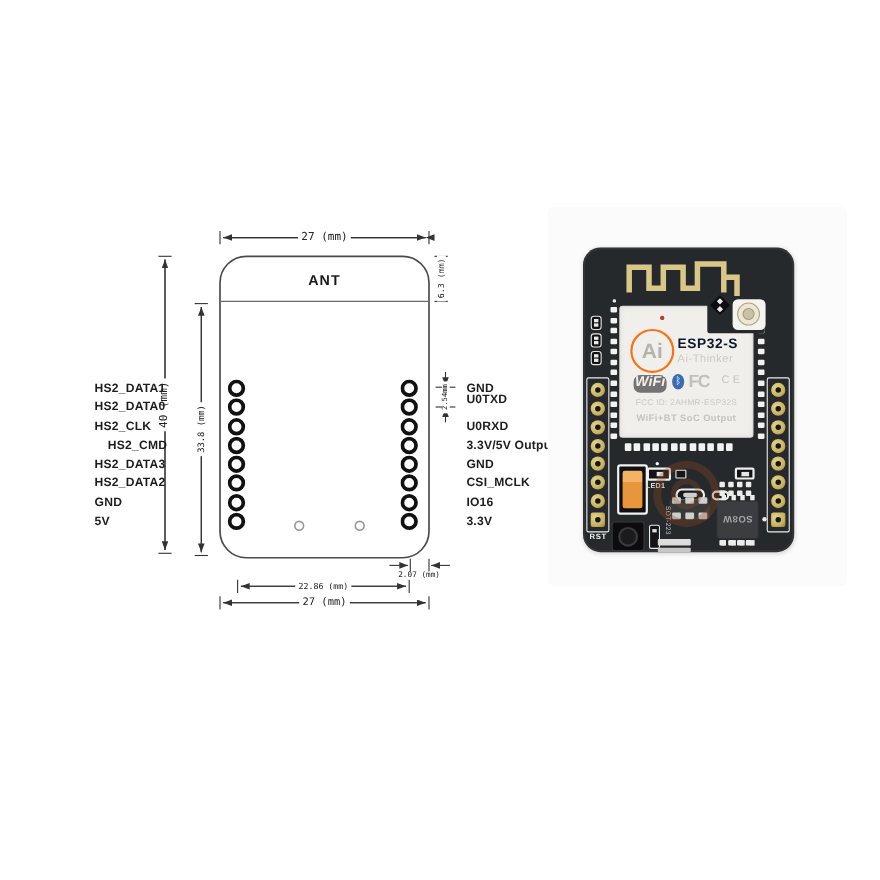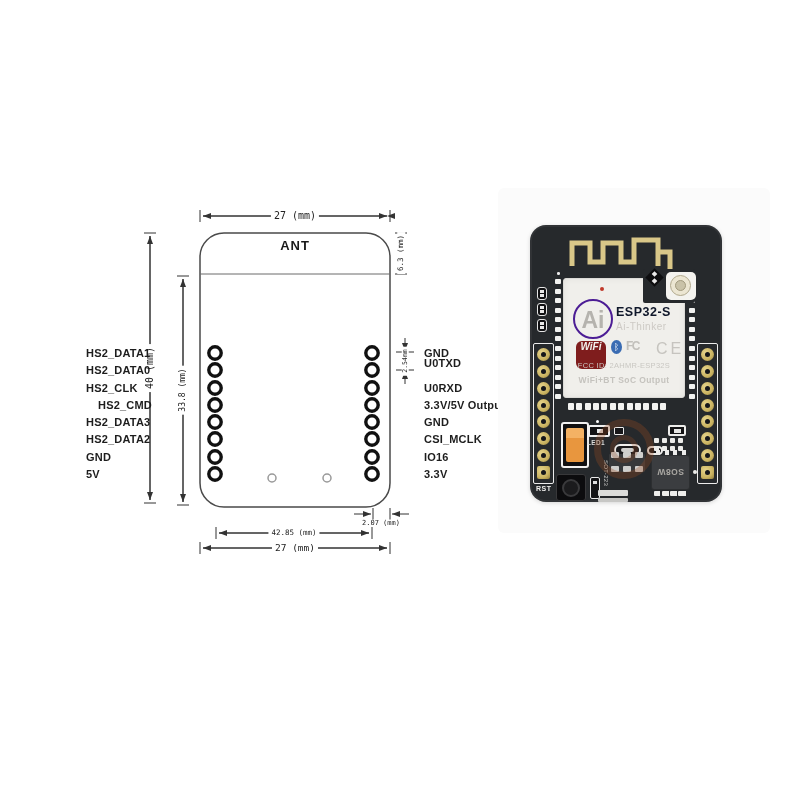--- a/index.html
+++ b/index.html
@@ -28,32 +28,32 @@
   .notch{left:113px;top:44px;width:52px;height:34px;background:#26292c;border-radius:2px;}
   .ufl{left:136px;top:47px;width:30px;height:28px;background:#f4f3ef;border-radius:5px;}
   .ufl-outer{left:4px;top:3px;width:21px;height:21px;border-radius:50%;background:#ece6d2;
              border:1px solid #b0a88c;}
   .ufl-inner{left:9px;top:8px;width:11px;height:11px;border-radius:50%;background:#c9c2a8;
              border:1px solid #a29a7e;}
   .fiducial{left:118px;top:46px;width:13px;height:13px;background:#0d0d0f;transform:rotate(45deg);}
   .fiducial i{position:absolute;width:4px;height:4px;background:#e9e9e9;}
   .fiducial i:nth-child(1){left:2px;top:2px}.fiducial i:nth-child(2){left:7px;top:7px}
 
-  .logo-circle{left:9px;top:20px;width:40px;height:40px;border:2px solid #4c1d95;border-radius:50%;
-               color:#b5b3ae;font-size:23px;font-weight:700;text-align:center;line-height:38px;}
+  .logo-circle{left:9px;top:20px;width:40px;height:40px;border:2px solid #f97316;border-radius:50%;
+               color:#b5b3ae;font-size:19px;font-weight:700;text-align:center;line-height:38px;}
   .logo-dot{left:36px;top:8px;width:4px;height:4px;border-radius:50%;background:#c0392b;}
   .model{left:52px;top:26px;font-size:12.5px;font-weight:700;color:#0f172a;letter-spacing:.5px;}
   .brand{left:52px;top:42px;font-size:10px;color:#cdcac5;letter-spacing:.5px;text-align:right;}
-  .wifi-badge{left:12px;top:62px;width:30px;height:28px;background:#7f1d1d;border-radius:6px;
-              color:#f2f1ed;font-size:10px;font-weight:700;font-style:italic;text-align:center;line-height:12px;}
+  .wifi-badge{left:12px;top:62px;width:30px;height:16px;background:#737373;border-radius:6px;
+              color:#f2f1ed;font-size:13px;font-weight:700;font-style:italic;text-align:center;line-height:12px;}
   .bt{left:47px;top:61px;width:11px;height:14px;background:#3a6cb3;border-radius:50%;
       color:#fff;font-size:9px;text-align:center;line-height:14px;
       font-family:"DejaVu Sans",sans-serif;}
-  .fccmark{left:62px;top:60px;font-size:12px;font-weight:700;color:#c2c0bb;letter-spacing:-1.5px;}
-  .cemark{left:92px;top:61px;font-size:16px;color:#c6c4bf;letter-spacing:3px;}
+  .fccmark{left:62px;top:60px;font-size:16px;font-weight:700;color:#c2c0bb;letter-spacing:-1.5px;}
+  .cemark{left:92px;top:61px;font-size:10px;color:#c6c4bf;letter-spacing:3px;}
   .fccline{left:0;top:82px;width:100%;text-align:center;font-size:7.5px;color:#c9c7c2;letter-spacing:.3px;}
   .socline{left:0;top:96px;width:100%;text-align:center;font-size:8.5px;font-weight:700;color:#c5c3be;letter-spacing:.4px;}
 
   .cast-col{display:flex;flex-direction:column;justify-content:space-between;align-items:center;}
   .cast-left{left:24px;top:54px;width:7px;height:120px;}
   .cast-right{left:158px;top:54px;width:7px;height:120px;}
   .cast-bottom{left:38px;top:177px;width:98px;height:8px;display:flex;flex-direction:row;
                justify-content:space-between;align-items:center;}
   .cast-pad{position:static!important;width:6px;height:5px;background:#f2f2f0;border-radius:1px;}
   .cast-pad-h{position:static!important;width:6px;height:7px;background:#f2f2f0;border-radius:1px;}
@@ -206,28 +206,28 @@
       <use href="#pin" x="364" y="397"></use>
         <use href="#pin" x="364" y="414"></use>
         <use href="#pin" x="364" y="431"></use>
       <use href="#pin" x="364" y="449"></use>
         <use href="#pin" x="364" y="466"></use>
     </g>
     <circle cx="272" cy="478" r="4" fill="#fff" stroke="#999" stroke-width="1.5"></circle>
     <circle cx="327" cy="478" r="4" fill="#fff" stroke="#999" stroke-width="1.5"></circle>
   </svg>
 
-  <div class="antlab" style="left:295px;top:245px">ANT</div>
+  <div class="antlab" style="left:295px;top:255px">ANT</div>
   <div class="hlab" style="left:295px;top:216px;font-size:10px">27 (mm)</div>
   <div class="vlab" style="left:150px;top:368px;font-size:10px">40 (mm)</div>
   <div class="vlab" style="left:183px;top:390px;font-size:8px">33.8 (mm)</div>
   <div class="vlab" style="left:401px;top:253px;font-size:7.5px">6.3 (mm)</div>
   <div class="vlab" style="left:405px;top:361px;font-size:6.5px">2.54mm</div>
   <div class="hlab" style="left:381px;top:523px;font-size:7px">2.07 (mm)</div>
-  <div class="hlab" style="left:294px;top:533px;font-size:7.5px">42.85 (mm)</div>
+  <div class="hlab" style="left:294px;top:533px;font-size:7.5px">22.86 (mm)</div>
   <div class="hlab" style="left:295px;top:548px;font-size:9.5px">27 (mm)</div>
 
   <div class="pinlab" style="left:86px;top:346px">HS2_DATA1</div>
   <div class="pinlab" style="left:86px;top:363px">HS2_DATA0</div>
   <div class="pinlab" style="left:86px;top:381px">HS2_CLK</div>
   <div class="pinlab" style="left:98px;top:398px">HS2_CMD</div>
   <div class="pinlab" style="left:86px;top:415px">HS2_DATA3</div>
   <div class="pinlab" style="left:86px;top:432px">HS2_DATA2</div>
   <div class="pinlab" style="left:86px;top:450px">GND</div>
   <div class="pinlab" style="left:86px;top:467px">5V</div>

